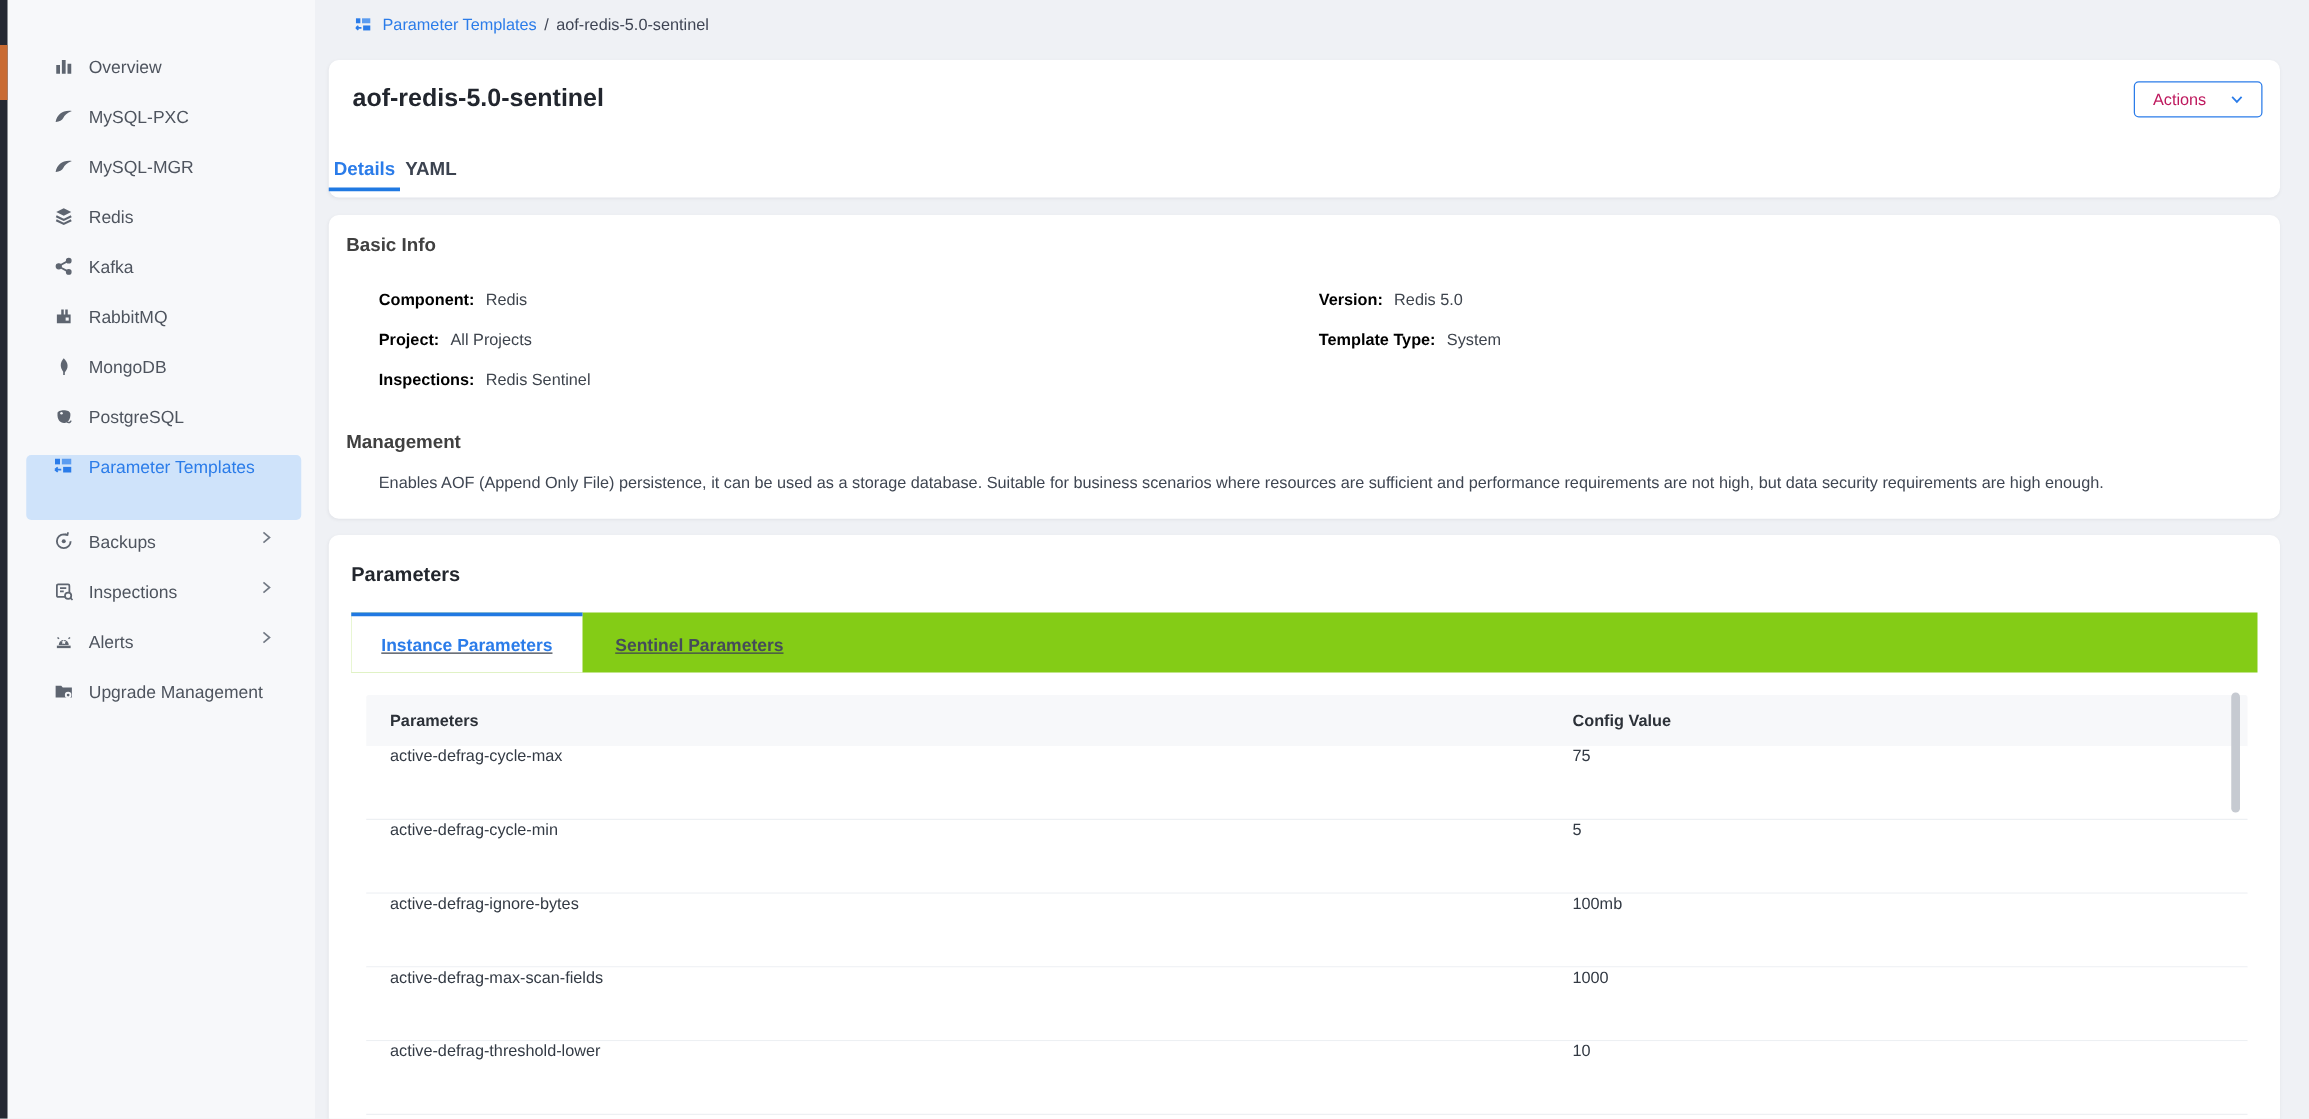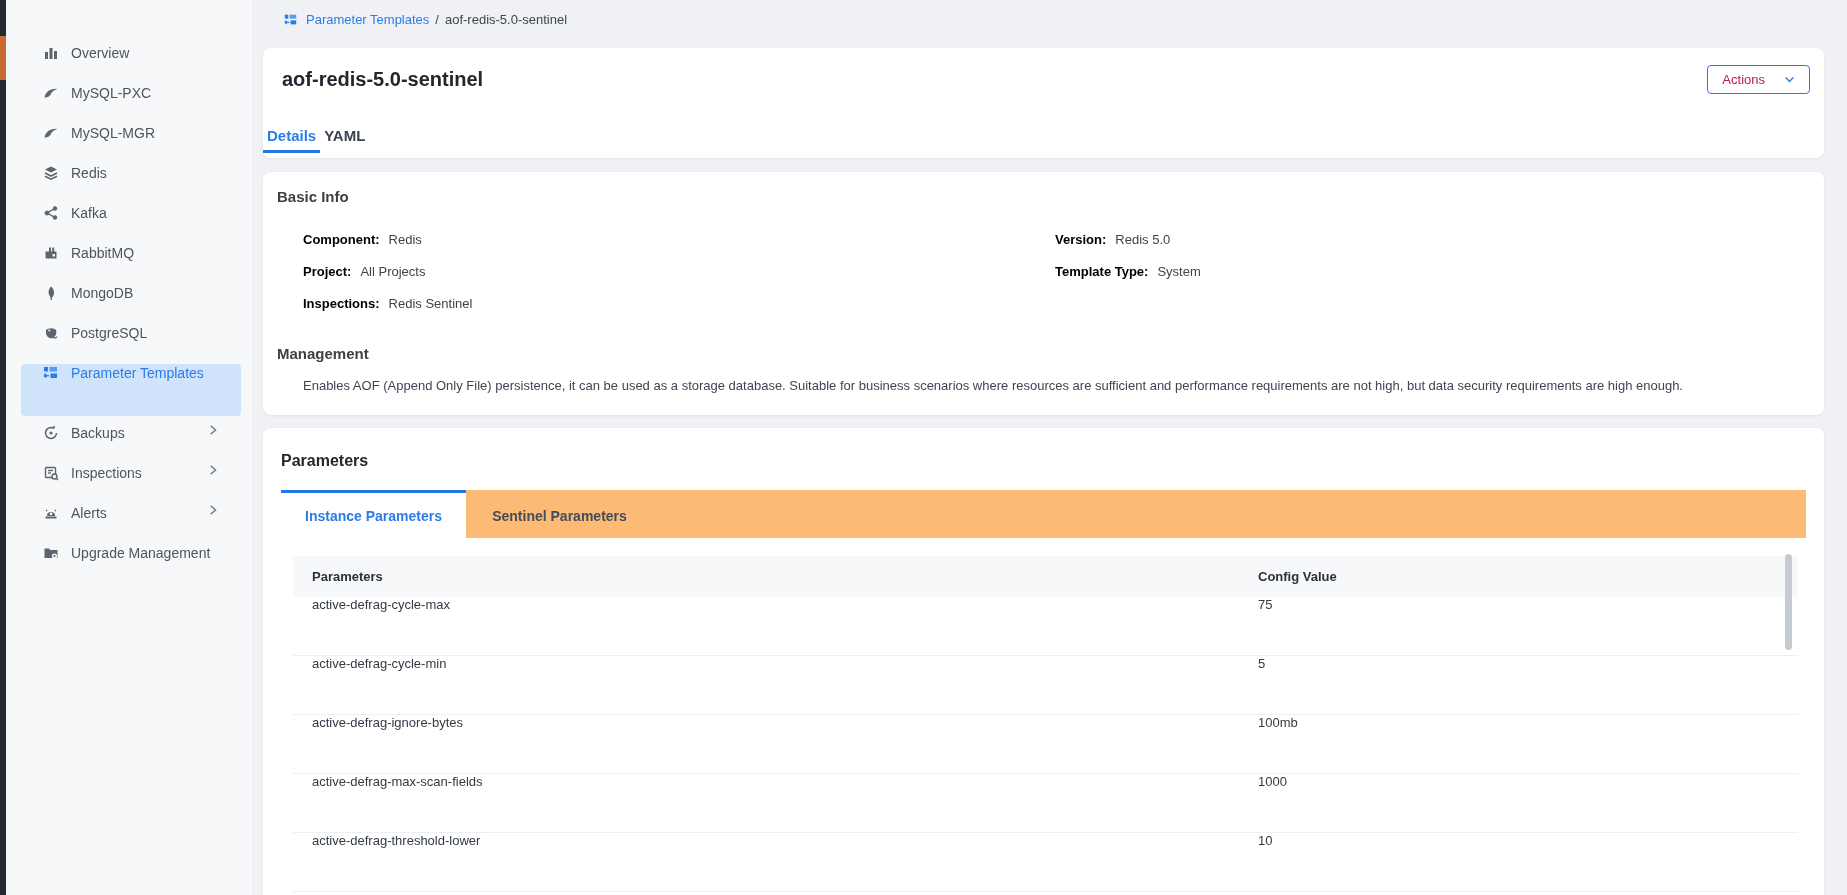--- a/index.html
+++ b/index.html
@@ -58,21 +58,21 @@
   .info-col { position:absolute; top:51px; font-size:13px; }
   .info-col .frow { height:32px; display:flex; align-items:center; }
   .info-col .flabel { font-weight:700; color:#000000; margin-right:9px; }
   .info-col .fvalue { color:#3e444d; }
   .col-left { left:40px; }
   .col-right { left:792px; }
   .desc-text { position:absolute; left:40px; top:205px; right:40px; font-size:13px; color:#3f4652; line-height:18px; }
 
   
   .param-title { position:absolute; left:18px; top:24px; font-size:16px; font-weight:700; color:#23272e; }
-  .param-tabs { position:absolute; left:18px; right:18px; top:62px; height:48px; background:#fdba74; display:flex; }
+  .param-tabs { position:absolute; left:18px; right:18px; top:62px; height:48px; background:#84cc16; display:flex;text-decoration:underline; }
   .param-tab { height:48px; display:flex; align-items:center; justify-content:center; font-size:14px; font-weight:600;
     color:#454c59; cursor:pointer; border-top:3px solid transparent; }
   .param-tab.t0 { width:185px; }
   .param-tab.t1 { width:187px; }
   .param-tab.active { background:#ffffff; color:#2b7ce9; border-top-color:#2079e2; }
 
   .ptable { position:absolute; left:30px; right:26px; top:128px; }
   .thead { height:41px; background:#f7f8fa; display:flex; align-items:center; font-size:13px; font-weight:700; color:#2c3138;
            border-radius:2px 2px 0 0; }
   .trow { height:59px; background:#fff; display:flex; align-items:flex-start; font-size:13px; color:#333a44;

